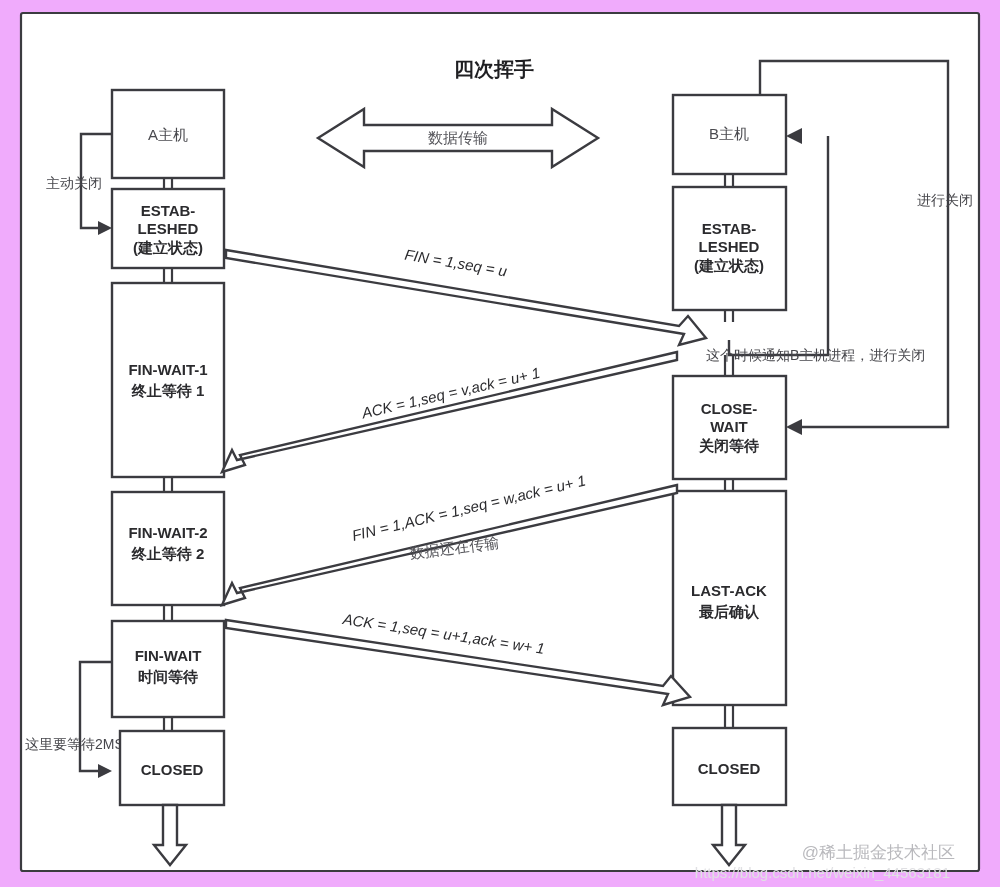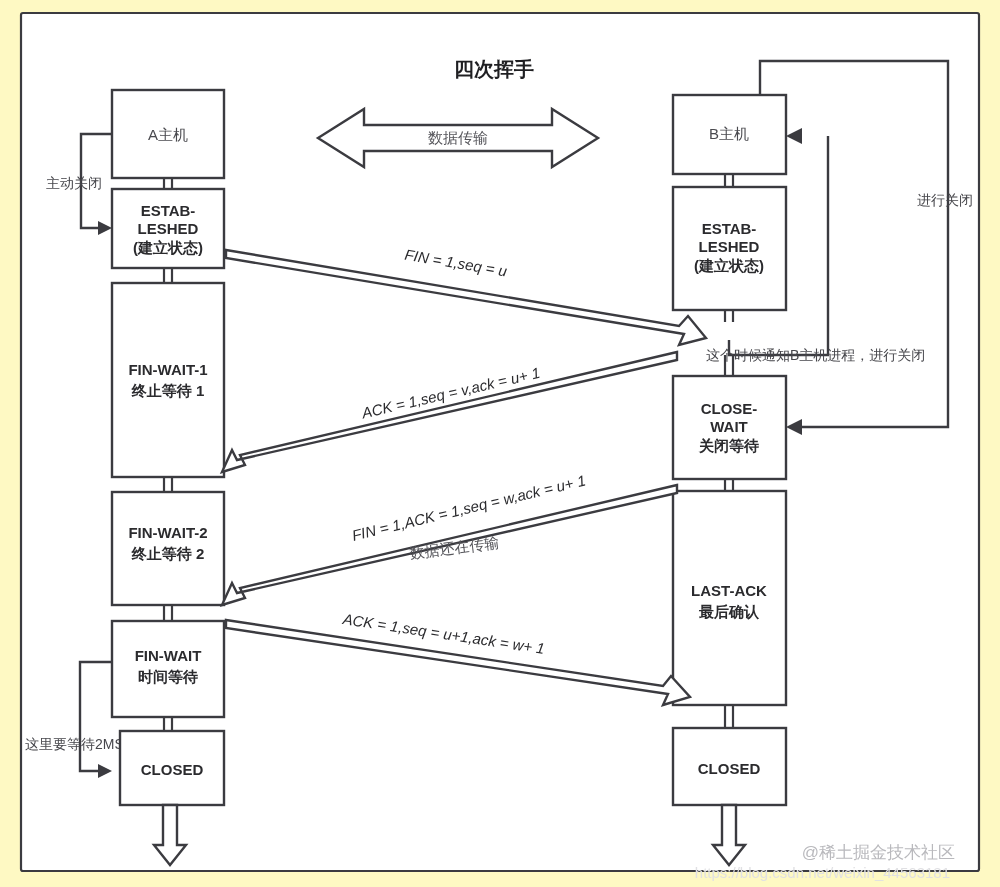--- a/index.html
+++ b/index.html
@@ -10,21 +10,21 @@
   body {
     width: 1000px;
     height: 887px;
     font-family: "Liberation Sans", "DejaVu Sans", sans-serif;
     overflow: hidden;
   }
   #canvas {
     position: relative;
     width: 1000px;
     height: 887px;
-    background: #fef9c3;
+    background: #f0abfc;
   }
   svg#diagram {
     position: absolute;
     top: 0;
     left: 0;
     width: 1000px;
     height: 887px;
   }
   .frame-rect {
     fill: #ffffff;

